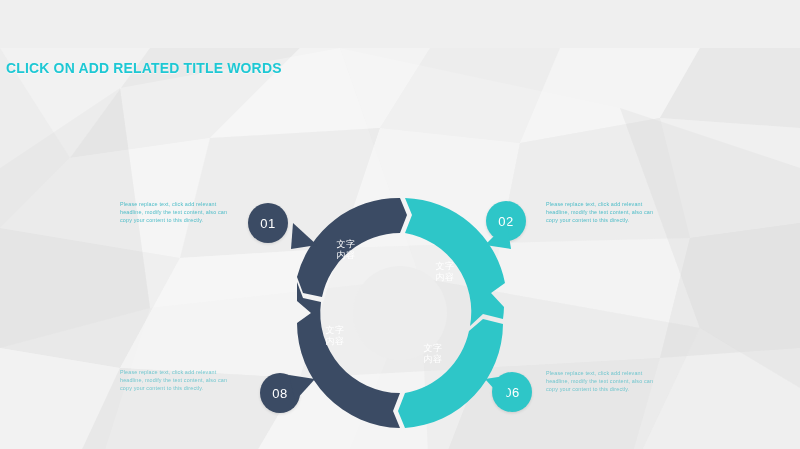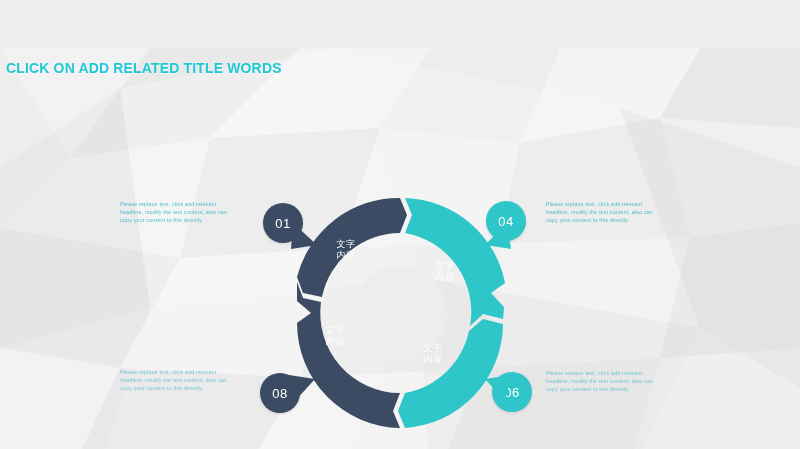--- a/index.html
+++ b/index.html
@@ -90,21 +90,21 @@
     height: 40px;
     border-radius: 50%;
     display: flex;
     align-items: center;
     justify-content: center;
     color: #ffffff;
     font-size: 13px;
     letter-spacing: 0.6px;
     box-shadow: 0 1px 3px rgba(0,0,0,0.12);
   }
-  #badge-01 { left: 263px; top: 155px; background: #3b4b64; }
+  #badge-01 { left: 248px; top: 155px; background: #3b4b64; }
   #badge-02 { left: 486px; top: 153px; background: #2ec6c8; }
   #badge-03 { left: 260px; top: 325px; background: #3b4b64; }
   #badge-04 { left: 492px; top: 324px; background: #2ec6c8; }
 
   
   .txtblock {
     position: absolute;
     width: 120px;
     font-size: 5.4px;
     line-height: 8.2px;
@@ -165,21 +165,21 @@
   </svg>
 
   <div id="title">CLICK ON ADD RELATED TITLE WORDS</div>
 
   <div class="txtblock" id="text-01">Please replace text, click add relevant headline, modify the text content, also can copy your content to this directly.</div>
   <div class="txtblock" id="text-02">Please replace text, click add relevant headline, modify the text content, also can copy your content to this directly.</div>
   <div class="txtblock" id="text-03">Please replace text, click add relevant headline, modify the text content, also can copy your content to this directly.</div>
   <div class="txtblock" id="text-04">Please replace text, click add relevant headline, modify the text content, also can copy your content to this directly.</div>
 
   <div class="badge" id="badge-01">01</div>
-  <div class="badge" id="badge-02">04</div>
+  <div class="badge" id="badge-02">02</div>
   <div class="badge" id="badge-03">08</div>
   <div class="badge" id="badge-04">06</div>
 
   <div id="diagram">
     <svg id="wheel" viewBox="0 0 290 240">
 
       <path fill="#3b4b64" d="M145 5
                L152 22 L145 40
                A80 80 0 0 0 67 104
                L48 100 L42 84

